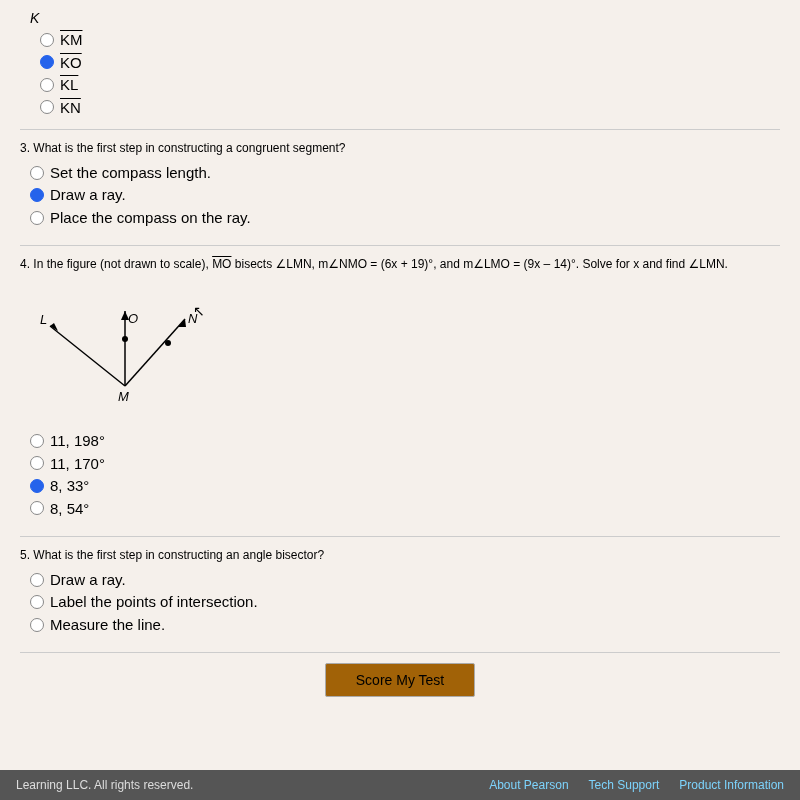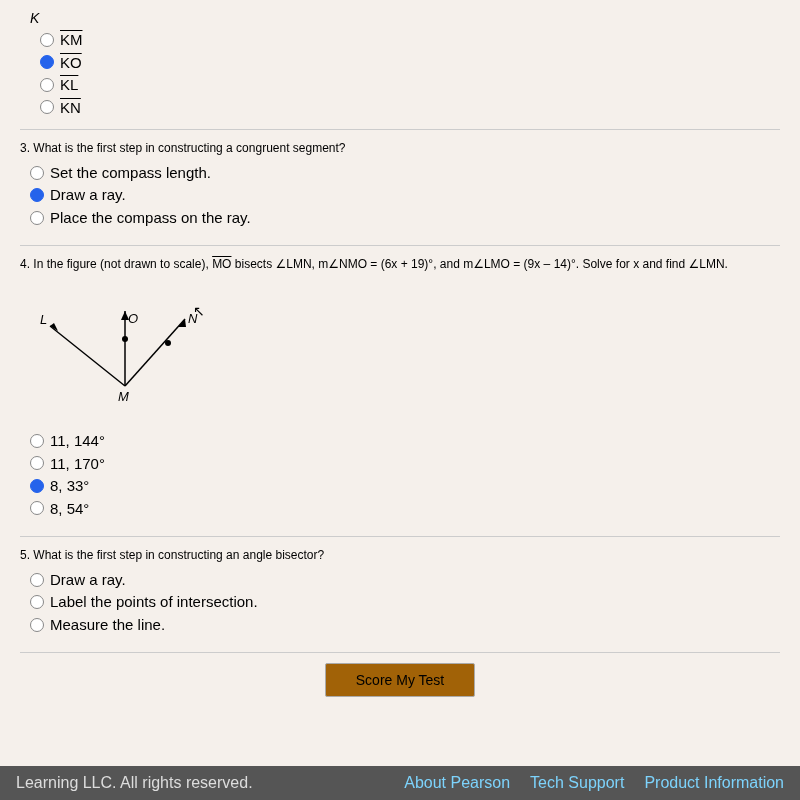--- a/index.html
+++ b/index.html
@@ -87,21 +87,21 @@
       padding: 8px 30px;
       font-size: 14px;
       cursor: pointer;
       border-radius: 2px;
     }
 
     
     .footer {
       background: #555;
       color: #ddd;
-      font-size: 16px;
+      font-size: 12px;
       padding: 8px 16px;
       display: flex;
       justify-content: space-between;
       align-items: center;
     }
 
     .footer-links {
       display: flex;
       gap: 20px;
     }
@@ -202,21 +202,21 @@
         <circle cx="138" cy="62" r="3" fill="black"></circle>
 
         <text x="163" y="35" font-size="14">↖</text>
 
         <text x="88" y="120" font-style="italic" font-size="13">M</text>
       </svg>
     </div>
 
     <div class="option-row">
       <span class="radio-circle"></span>
-      <span class="option-label">11, 144°</span>
+      <span class="option-label">11, 198°</span>
     </div>
     <div class="option-row">
       <span class="radio-circle"></span>
       <span class="option-label">11, 170°</span>
     </div>
     <div class="option-row">
       <span class="radio-circle selected"></span>
       <span class="option-label">8, 33°</span>
     </div>
     <div class="option-row">

